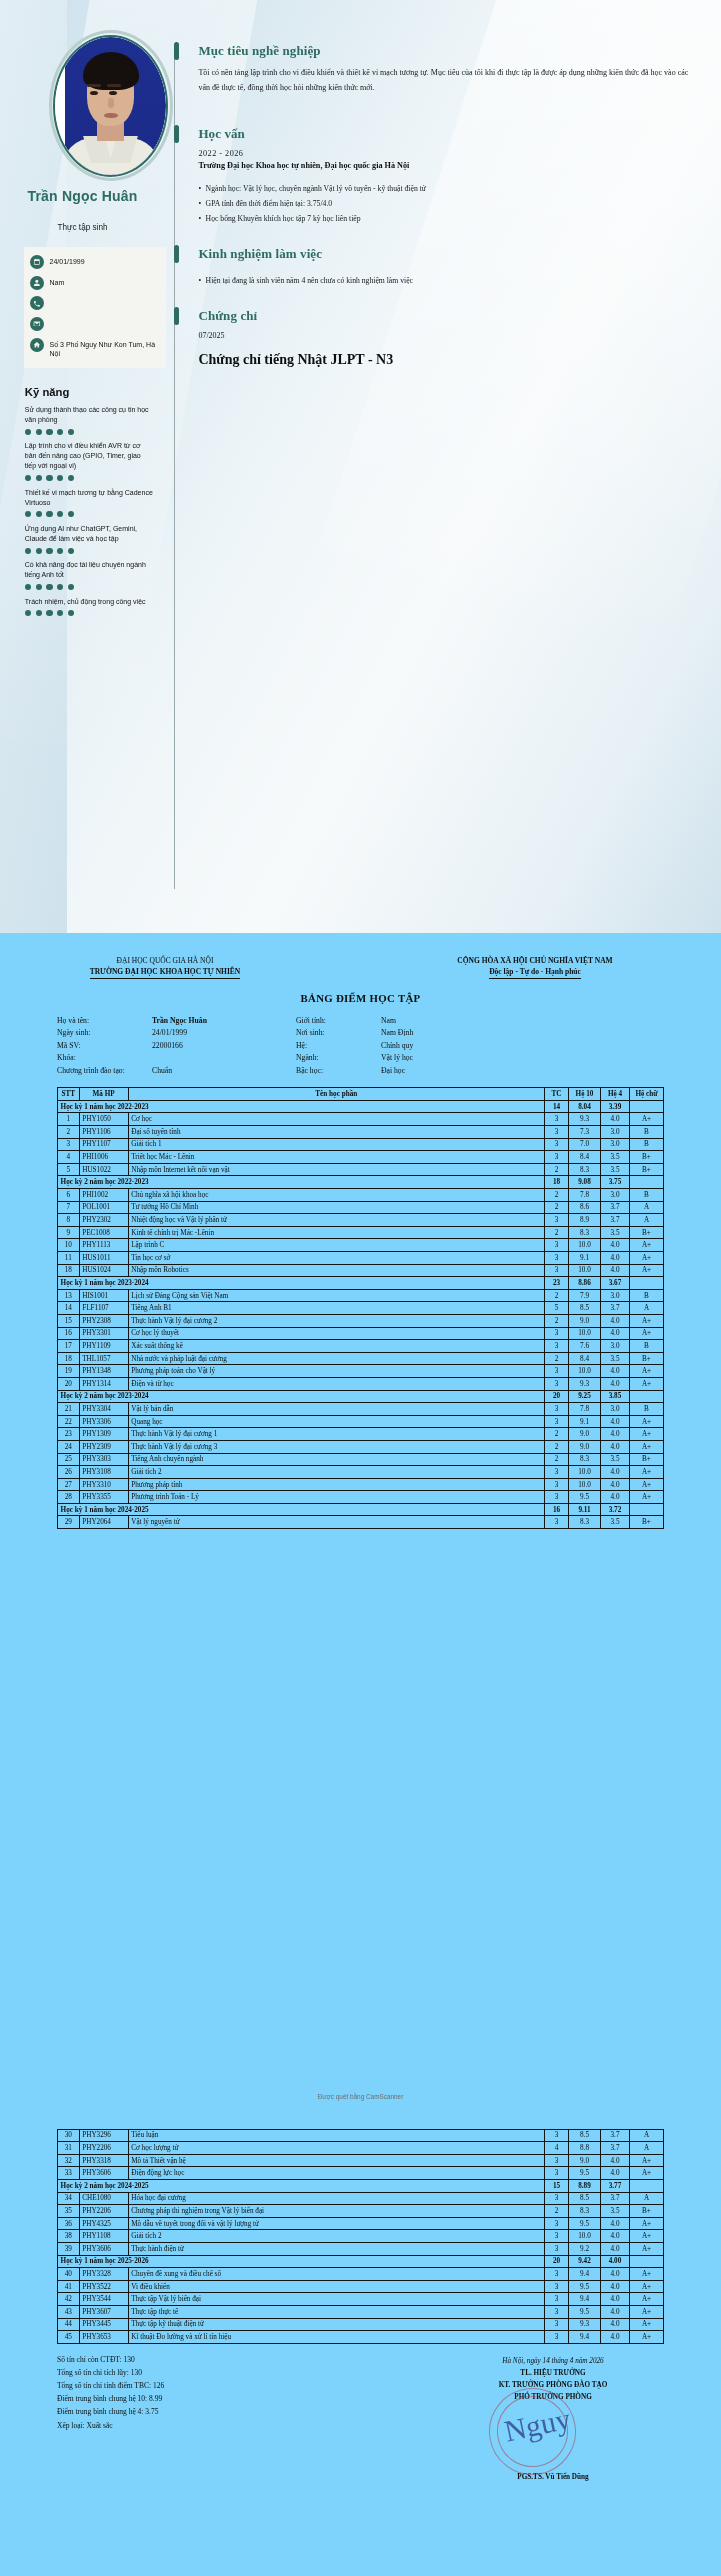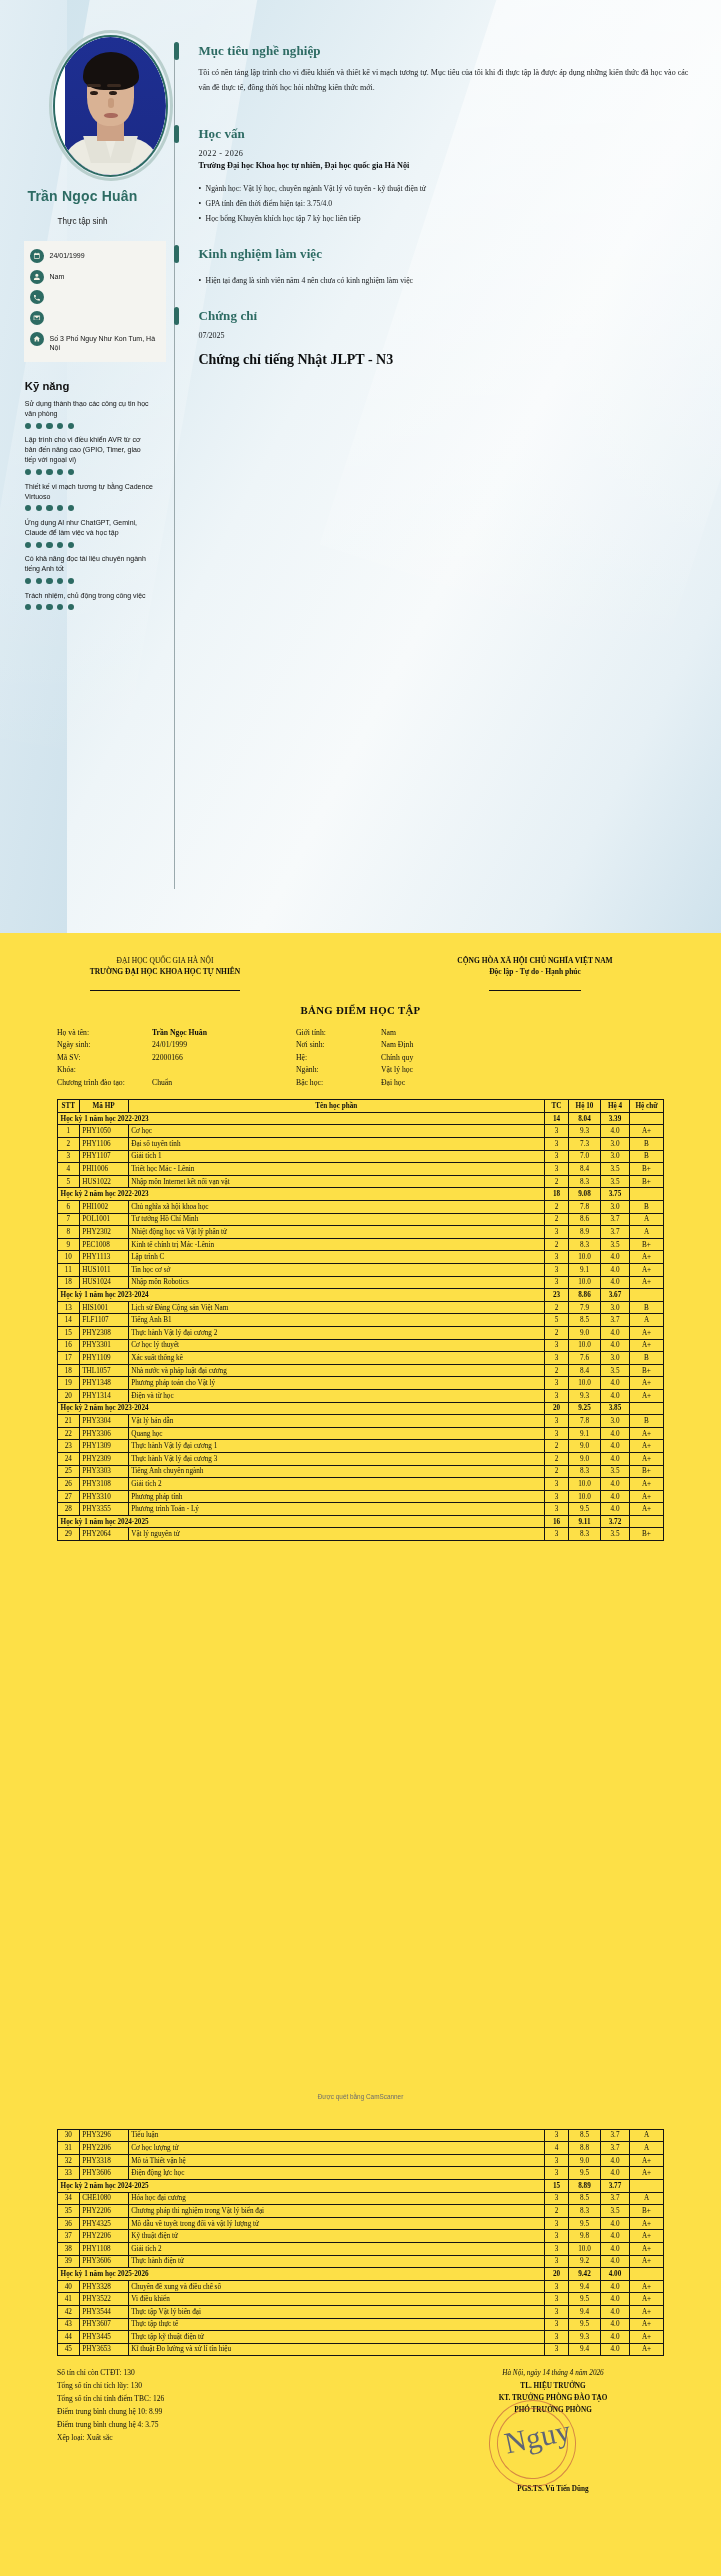--- a/index.html
+++ b/index.html
@@ -122,21 +122,21 @@
 
   .cv-name {
     margin-top: 13.4px;
     text-align: center;
     color: #2d6b63;
     font-size: 14px;
     font-weight: bold;
     letter-spacing: 0.2px;
   }
   .cv-role {
-    margin-top: 13px; text-align: center;
+    margin-top: 19px; text-align: center;
     color: #222; font-size: 8.2px;
   }
 
   .contact-card {
     margin: 14.4px 0 0 14.4px;
     width: 142px;
     background: #f4f4f0;
     padding: 8.2px 6.2px 9.3px 6.2px;
   }
   .contact-row { display: flex; align-items: flex-start; margin-bottom: 6.7px; }
@@ -219,36 +219,36 @@
     font-size: 14px; font-weight: bold; color: #0d0f10;
     font-family: "Liberation Serif", serif; margin-top: 12px;
   }
   .sec-gap { height: 27px; }
   .sec-gap-sm { height: 17.5px; }
 
   
   .scan-page {
     position: relative;
     width: 721px;
-    background: #fde047;
+    background: #7dd3fc;
     overflow: hidden;
   }
   .scan-inner { padding: 0 57px; }
   .scan-watermark {
     position: absolute; left: 0; right: 0; bottom: 8.2px;
     text-align: center;
     font-size: 6.4px; color: #6d6d6d;
     font-family: "Liberation Sans", sans-serif;
   }
 
   .t-serif { font-family: "Liberation Serif", serif; color: #0e0e0e; }
   .uni-head { display: flex; justify-content: space-between; padding-top: 21.6px; }
   .uni-head .blk { text-align: center; font-size: 7.5px; line-height: 1.55; }
   .uni-head .b { font-weight: bold; }
-  .uni-head .u { display: inline-block; border-bottom: 0.7px solid #111; padding-bottom: 12px; }
+  .uni-head .u { display: inline-block; border-bottom: 0.7px solid #111; padding-bottom: 0; }
   .doc-title {
     text-align: center; font-size: 10.8px; font-weight: bold;
     letter-spacing: 0.3px; margin-top: 13.4px;
   }
   .info-grid {
     display: grid;
     grid-template-columns: 95px 144px 85px 1fr;
     row-gap: 3.6px;
     margin-top: 11.3px;
     font-size: 7.7px;
@@ -914,29 +914,20 @@
           <tr>
             <td class="col-stt">36</td>
             <td class="col-ma">PHY4325</td>
             <td class="col-ten">Mô dẫu về tuyết trong đối và vật lý lượng tử</td>
             <td class="col-tc">3</td>
             <td class="col-h10">9.5</td>
             <td class="col-h4">4.0</td>
             <td class="col-hc">A+</td>
           </tr>
           <tr>
-            <td class="col-stt">37</td>
-            <td class="col-ma">PHY2206</td>
-            <td class="col-ten">Kỹ thuật điện tử</td>
-            <td class="col-tc">3</td>
-            <td class="col-h10">9.8</td>
-            <td class="col-h4">4.0</td>
-            <td class="col-hc">A+</td>
-          </tr>
-          <tr>
             <td class="col-stt">38</td>
             <td class="col-ma">PHY1108</td>
             <td class="col-ten">Giải tích 2</td>
             <td class="col-tc">3</td>
             <td class="col-h10">10.0</td>
             <td class="col-h4">4.0</td>
             <td class="col-hc">A+</td>
           </tr>
           <tr>
             <td class="col-stt">39</td>

